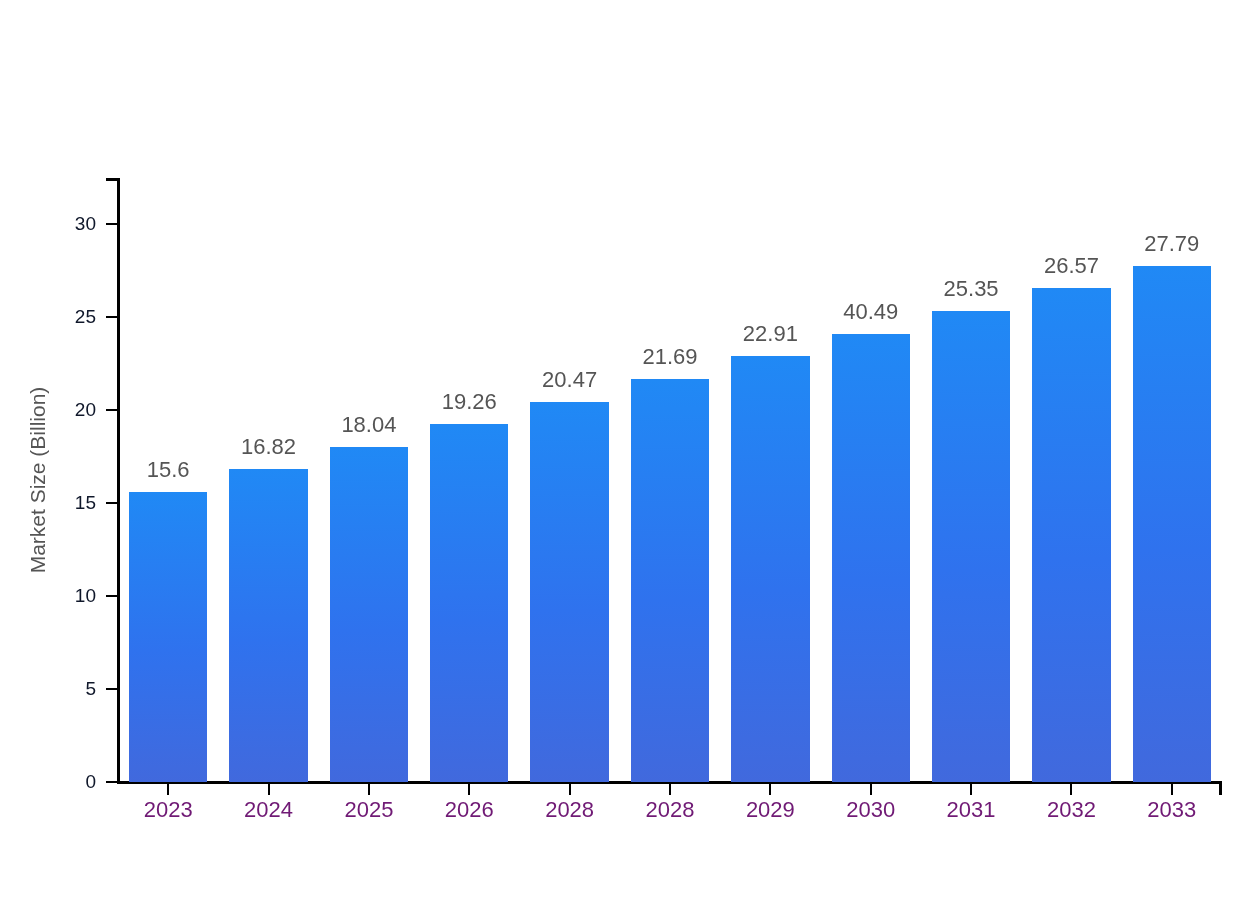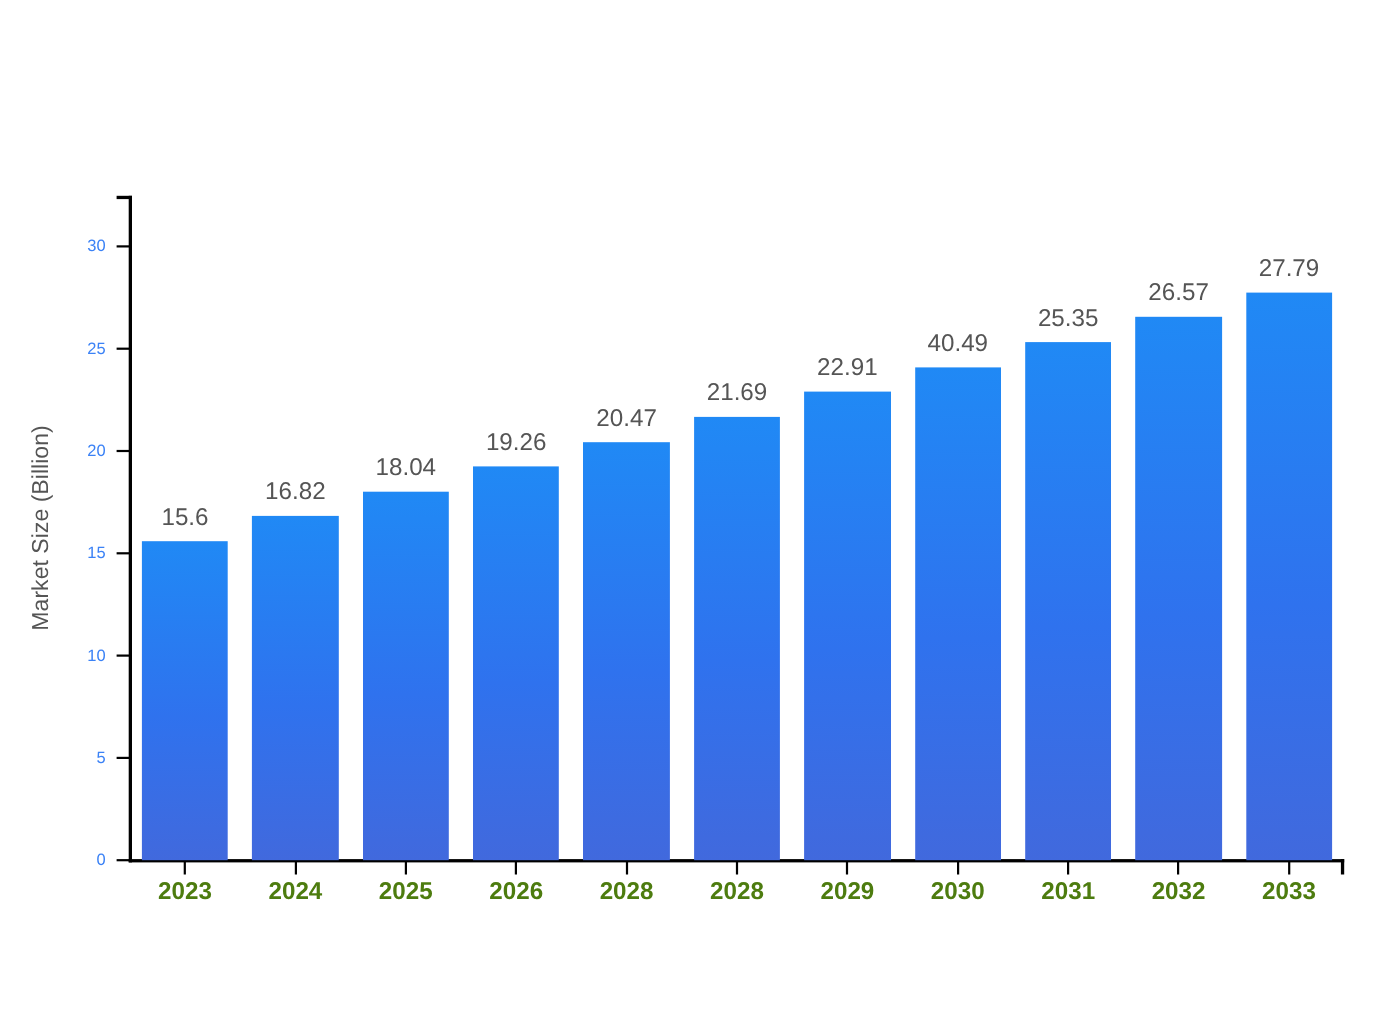--- a/index.html
+++ b/index.html
@@ -73,42 +73,41 @@
     position: absolute;
     left: 106px;
     width: 13px;
     height: 2px;
     background: #000000;
   }
   .ytick-label {
     position: absolute;
     right: 1164px; 
     text-align: right;
-    font-size: 15px;
-    color: #3b82f6;
+    font-size: 19px;
+    color: #0f172a;
     transform: translateY(-50%);
     white-space: nowrap;
   }
 
   .xtick {
     position: absolute;
     top: 783px;
     width: 2px;
     height: 12px;
     background: #000000;
   }
   .xtick-label {
     position: absolute;
     top: 797px;
     font-size: 22px;
-    color: #4d7c0f;
+    color: #701a75;
     text-align: center;
     transform: translateX(-50%);
     white-space: nowrap;
-    font-weight: bold;
   }
 
   .ylabel {
     position: absolute;
     left: 0px;
     top: 0px;
     font-size: 21px;
     color: #555555;
     transform-origin: left top;
     white-space: nowrap;

